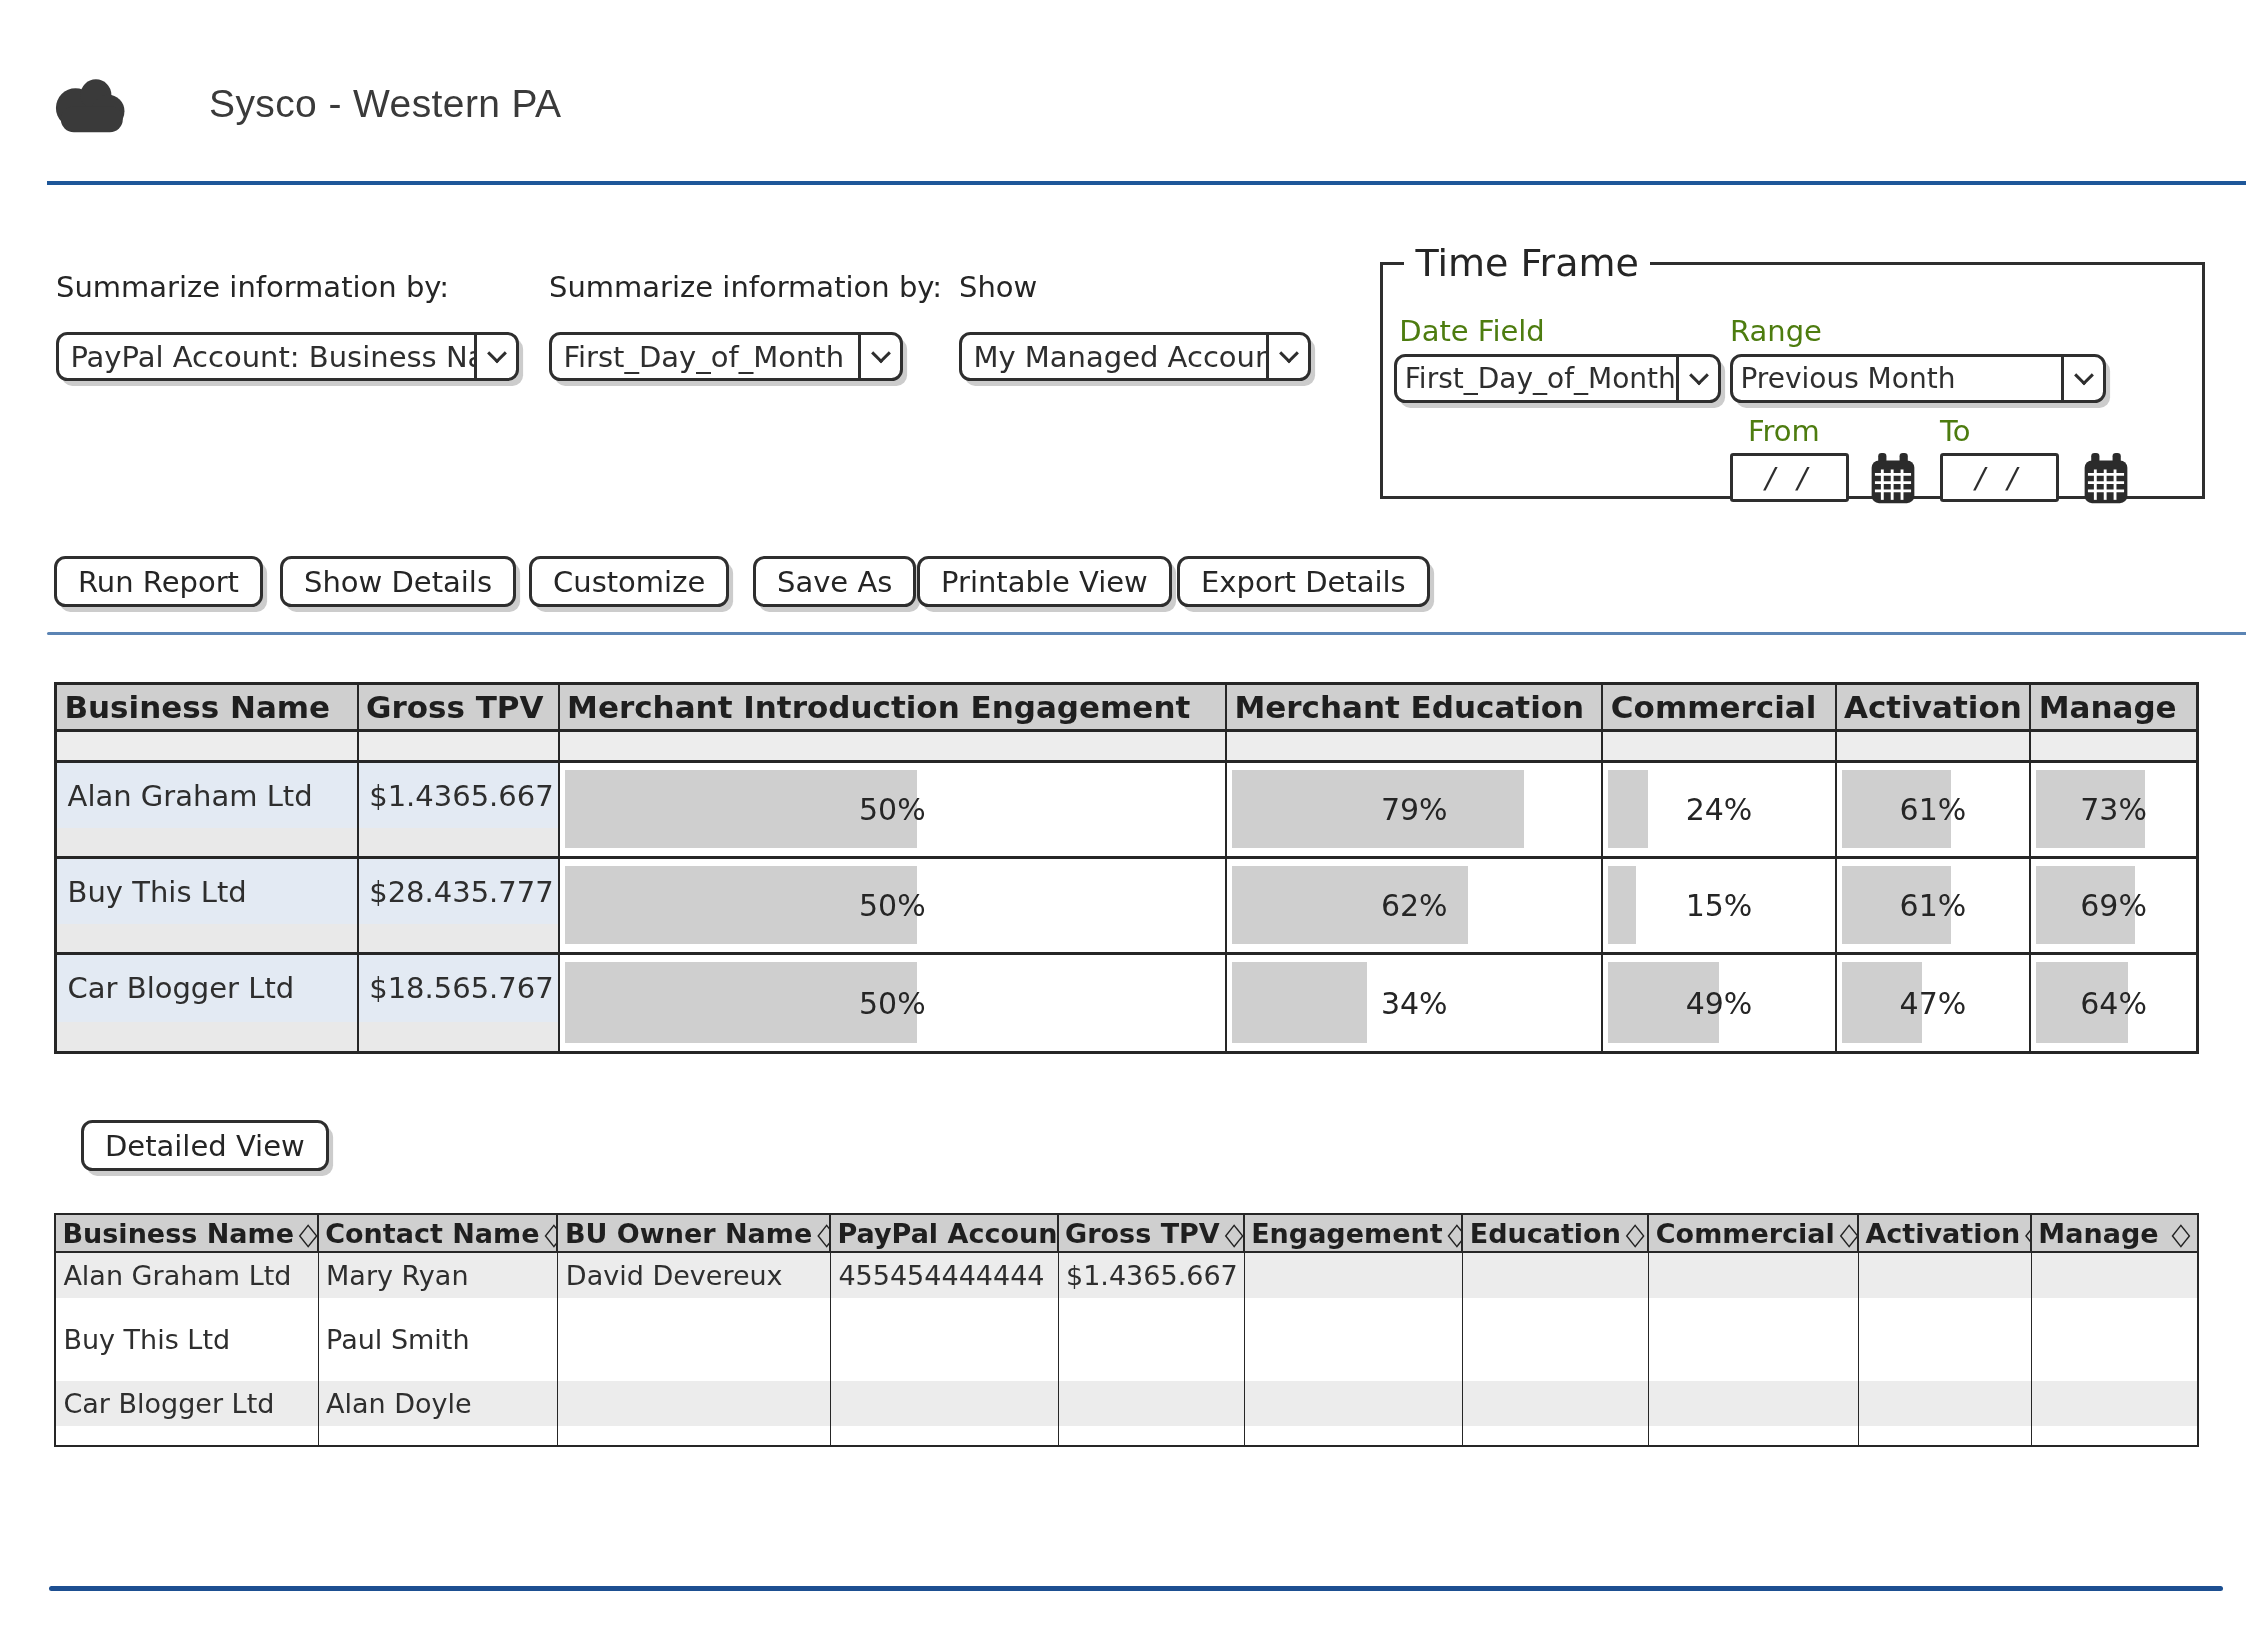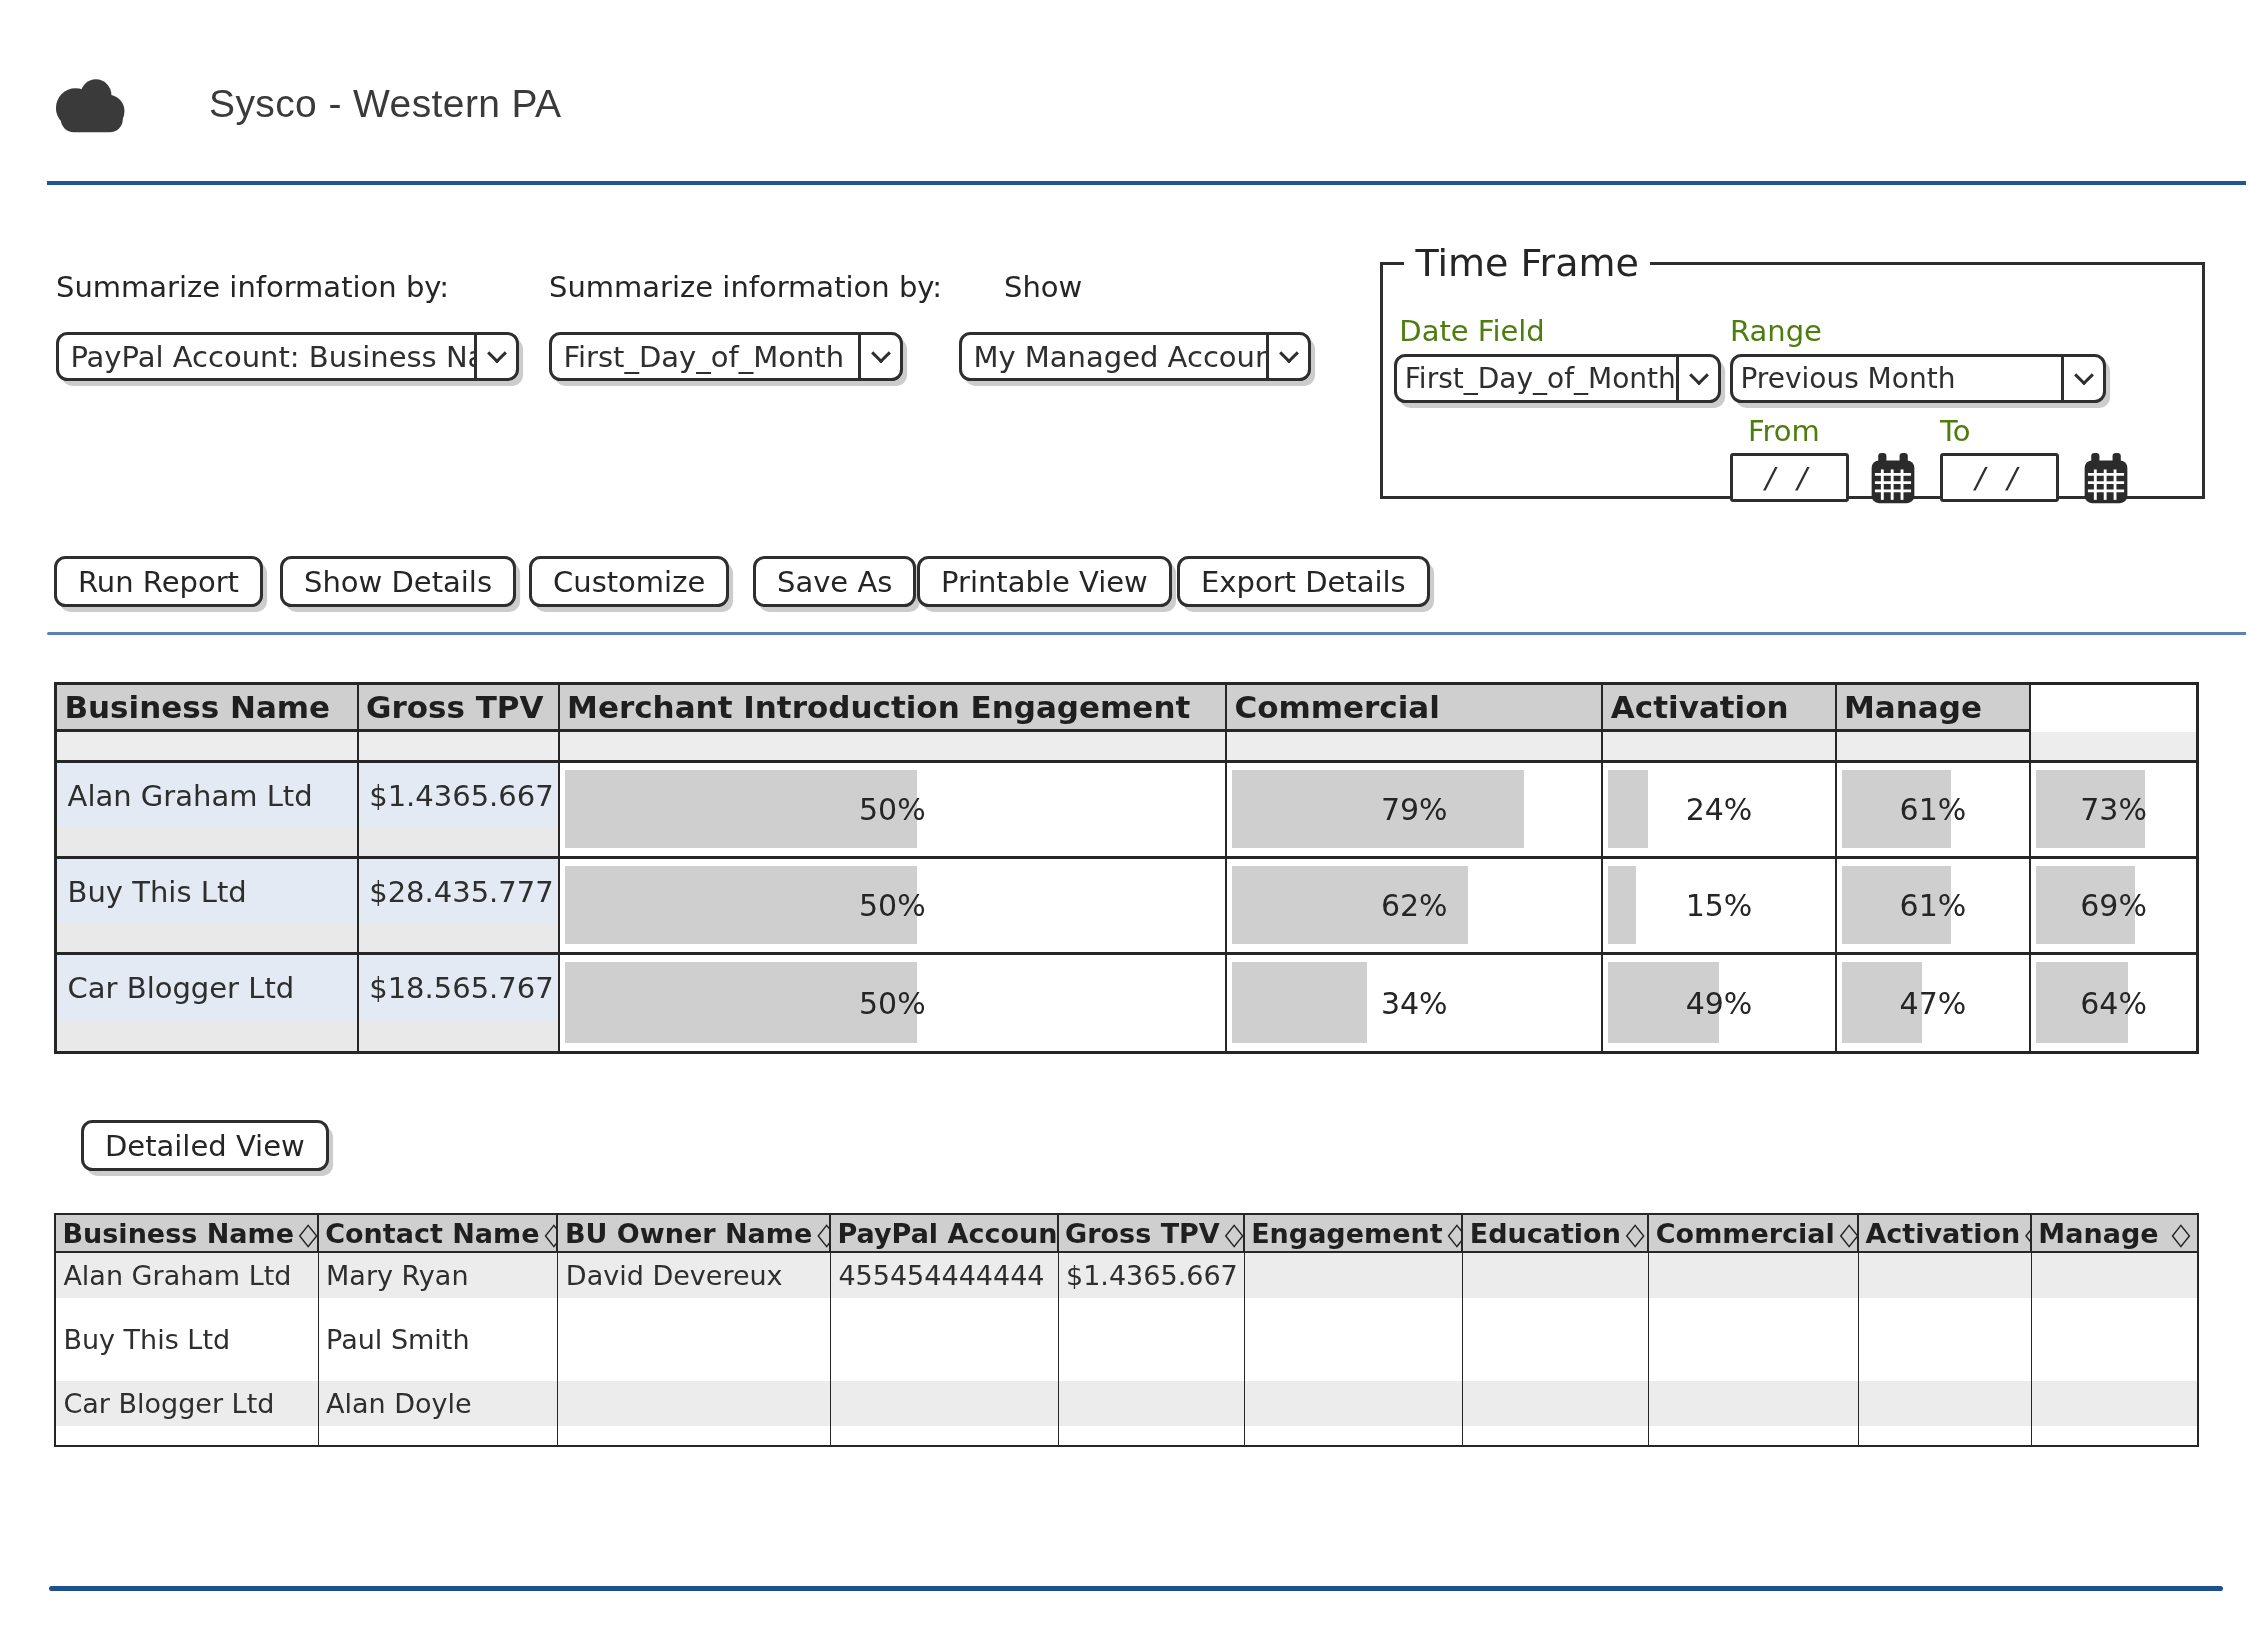--- a/index.html
+++ b/index.html
@@ -21,21 +21,21 @@
     font-size: 39px; color: #3a3a3a; letter-spacing: 0.4px;
   }
   .rule-top    { position: absolute; left: 47px; top: 181px; width: 2203px; height: 4.1px; background: #1e5799; }
   .rule-mid    { position: absolute; left: 47px; top: 632px; width: 2203px; height: 3.3px; background: #5b84b4; border-radius: 1.6px; }
   .rule-bottom { position: absolute; left: 49px; top: 1586px; width: 2174px; height: 4.9px; background: #1d4f91; border-radius: 2.5px; }
 
   
   .flabel { position: absolute; font-size: 29px; color: #252525; }
   .lbl-s1 { left: 56px;  top: 270px; }
   .lbl-s2 { left: 549px; top: 270px; }
-  .lbl-show { left: 1004px; top: 270px; }
+  .lbl-show { left: 959px; top: 270px; }
 
   
   .combo {
     position: absolute; height: 49px;
     border: 3.3px solid #2e2e2e; border-radius: 11.4px;
     background: #fff; display: flex; align-items: stretch;
     box-shadow: 4.9px 5.7px 0 -0.8px #cccccc;
   }
   .combo-value { flex: 1; display: flex; align-items: center; padding: 0 11.4px; font-size: 29px; white-space: nowrap; overflow: hidden; }
   .combo-arrow { width: 42px; border-left: 3.3px solid #2e2e2e; display: flex; align-items: center; justify-content: center; }
@@ -237,20 +237,21 @@
   <div class="btn btn-saveas">Save As</div>
   <div class="btn btn-print">Printable View</div>
   <div class="btn btn-export">Export Details</div>
   <div class="rule-mid"></div>
 
   <div class="t1">
     <div class="t1grid hdr-row">
       <div class="t1h">Business Name</div>
       <div class="t1h">Gross TPV</div>
       <div class="t1h">Merchant Introduction Engagement</div>
+      <div class="t1h">Merchant Education</div>
       <div class="t1h">Commercial</div>
       <div class="t1h">Activation</div>
       <div class="t1h">Manage</div>
     </div>
     <div class="t1grid sub-row">
       <div></div>
         <div></div>
         <div></div>
         <div></div>
         <div></div>

